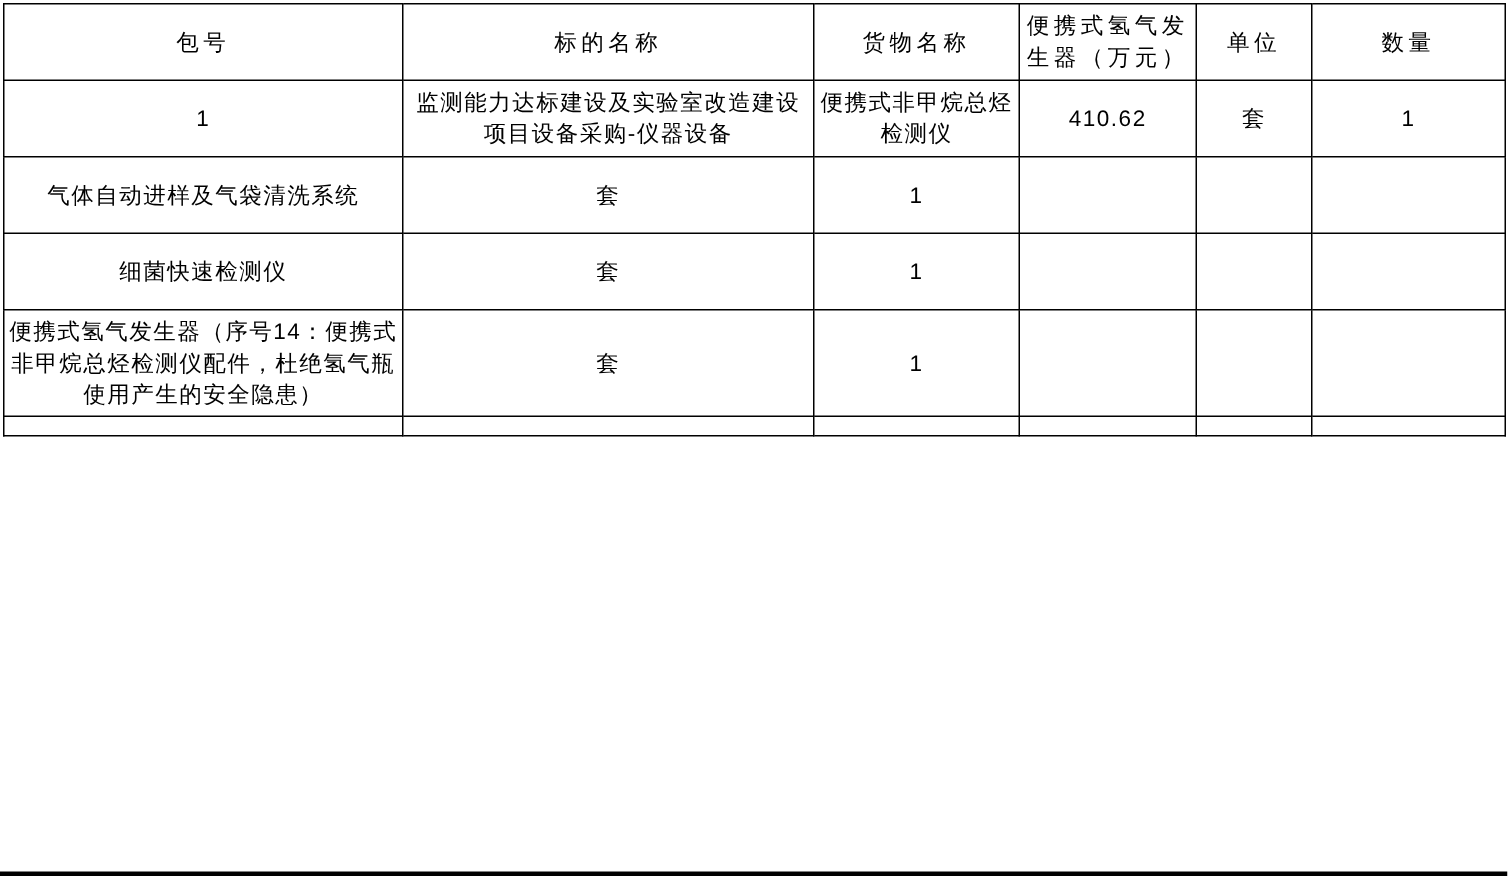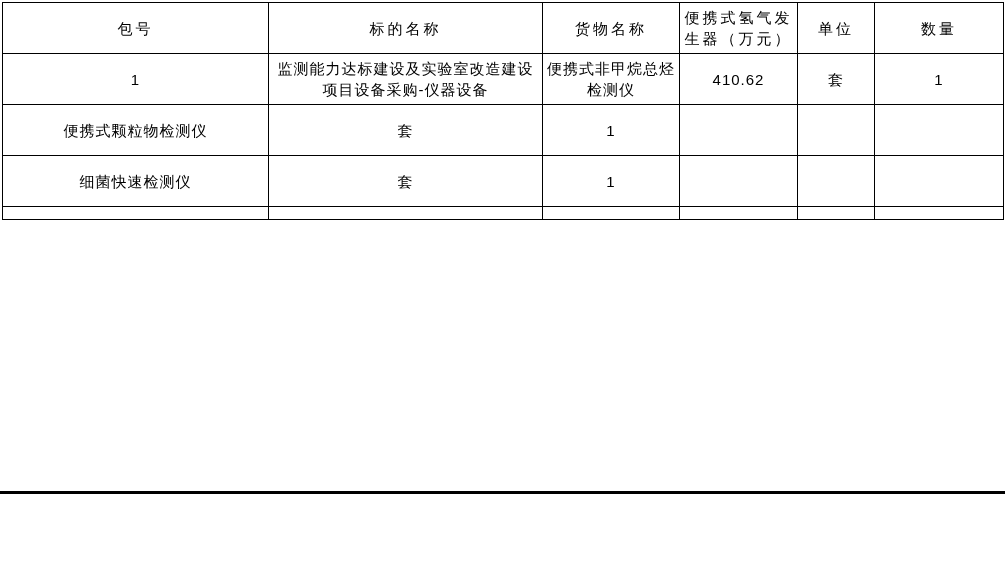--- a/index.html
+++ b/index.html
@@ -13,21 +13,21 @@
     overflow: hidden;
     position: relative;
     font-family: "Liberation Sans", sans-serif;
     color: #000000;
   }
   .page {
     position: absolute;
     left: 0;
     top: 0;
     width: 1005px;
-    height: 494px;
+    height: 584px;
     overflow: hidden;
     background: #ffffff;
   }
   table.proc-table {
     position: absolute;
     left: 2px;
     top: 2px;
     width: 1001px;
     border-collapse: collapse;
     table-layout: fixed;
@@ -92,29 +92,37 @@
     <tbody id="table-body">
         <tr class="r-pkg">
           <td>1</td>
           <td>监测能力达标建设及实验室改造建设项目设备采购-仪器设备</td>
           <td>便携式非甲烷总烃检测仪</td>
           <td>410.62</td>
           <td>套</td>
           <td>1</td>
         </tr>
         <tr class="r-std">
-          <td>便携式颗粒物检测仪</td>
+          <td>气体自动进样及气袋清洗系统</td>
           <td>套</td>
           <td>1</td>
           <td></td>
           <td></td>
           <td></td>
         </tr>
         <tr class="r-std">
           <td>细菌快速检测仪</td>
+          <td>套</td>
+          <td>1</td>
+          <td></td>
+          <td></td>
+          <td></td>
+        </tr>
+        <tr class="r-tall">
+          <td>便携式氢气发生器（序号14：便携式非甲烷总烃检测仪配件，杜绝氢气瓶使用产生的安全隐患）</td>
           <td>套</td>
           <td>1</td>
           <td></td>
           <td></td>
           <td></td>
         </tr>
         <tr class="r-clip">
           <td></td>
           <td></td>
           <td></td>

